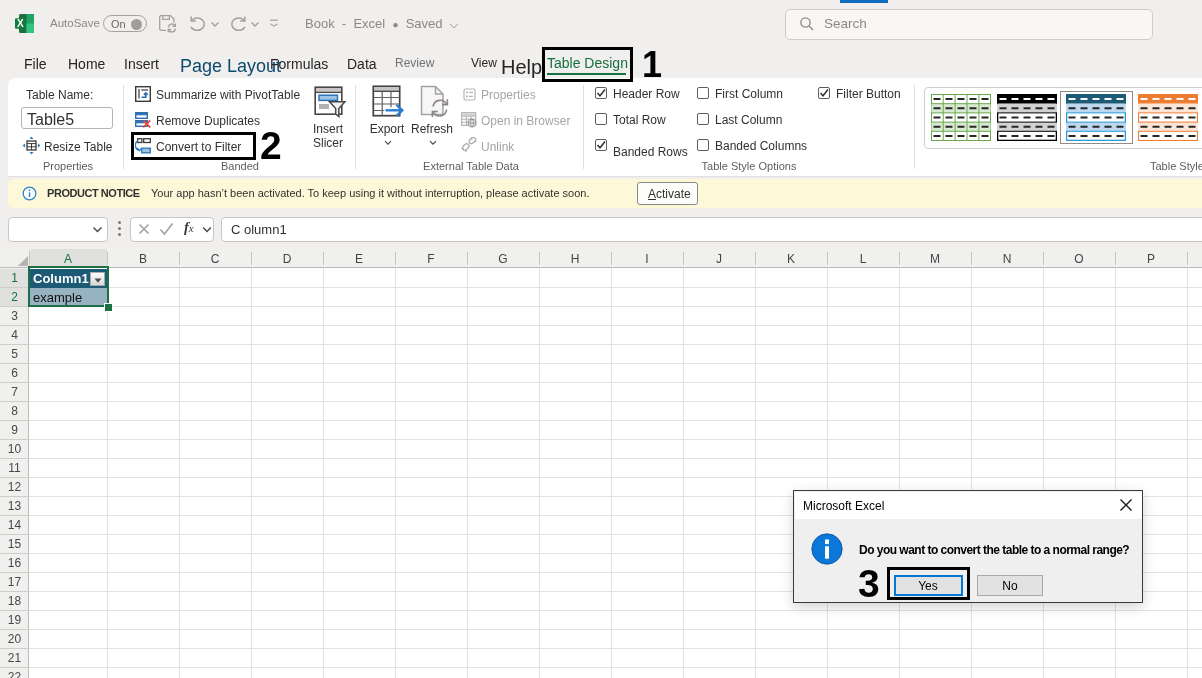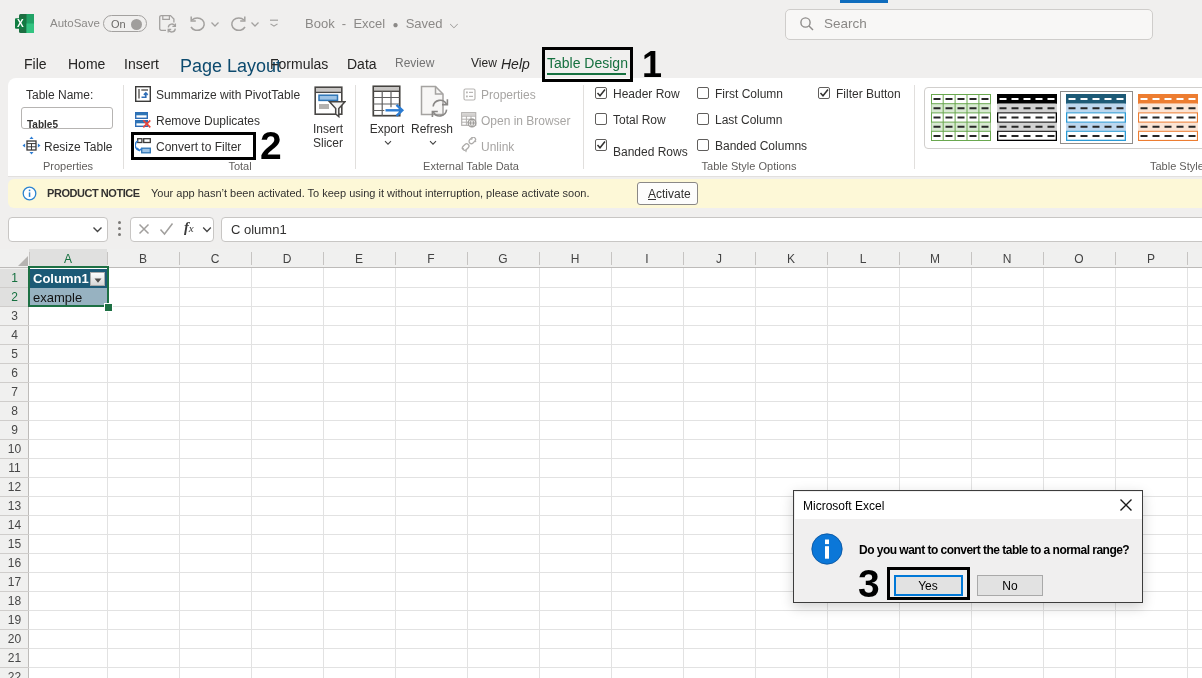--- a/index.html
+++ b/index.html
@@ -75,42 +75,42 @@
 <div class="tx" style="left:824px;top:16px;font-size:13.5px;color:#8a8886;">Search</div>
 
 <div class="tx" style="left:24px;top:56px;font-size:14px;color:#262524;">File</div>
 <div class="tx" style="left:68px;top:56px;font-size:14px;color:#262524;">Home</div>
 <div class="tx" style="left:124px;top:56px;font-size:14px;color:#262524;">Insert</div>
 <div class="tx" style="left:180px;top:56px;font-size:18px;color:#0c4a6e;">Page Layout</div>
 <div class="tx" style="left:270px;top:56px;font-size:14px;color:#262524;">Formulas</div>
 <div class="tx" style="left:347px;top:56px;font-size:14px;color:#262524;">Data</div>
 <div class="tx" style="left:395px;top:56px;font-size:12px;color:#737373;">Review</div>
 <div class="tx" style="left:455px;top:56px;font-size:12px;color:#262524;margin-left:16px;">View</div>
-<div class="tx" style="left:501px;top:56px;font-size:14px;color:#262524;font-style:italic;">Help</div>
+<div class="tx" style="left:501px;top:56px;font-size:20px;color:#262524;">Help</div>
 <div class="tx" style="left:547px;top:55px;font-size:14px;color:#15703f;">Table Design</div>
 <div class="abs" style="left:547px;top:73px;width:79px;height:2px;background:#15703f;"></div>
 <div class="ann" style="left:542px;top:47px;width:91px;height:35px;"></div>
 <div class="annum" style="left:642px;top:46.5px;font-size:36px;">1</div>
 
 <div class="abs" style="left:8px;top:78px;width:1194px;height:99px;background:#ffffff;border-radius:8px 0 0 0;border-bottom:1px solid #e2e0de;box-sizing:border-box;"></div>
 
 <div class="sep" style="left:123px;top:85px;height:84px;"></div>
 <div class="sep" style="left:355px;top:85px;height:84px;"></div>
 <div class="sep" style="left:583px;top:85px;height:84px;"></div>
 <div class="sep" style="left:914px;top:85px;height:84px;"></div>
 
 <div class="glabel" style="left:68px;top:160px;transform:translateX(-50%);">Properties</div>
-<div class="glabel" style="left:240px;top:160px;transform:translateX(-50%);">Total</div>
+<div class="glabel" style="left:240px;top:160px;transform:translateX(-50%);">Banded</div>
 <div class="glabel" style="left:471px;top:160px;transform:translateX(-50%);">External Table Data</div>
 <div class="glabel" style="left:749px;top:160px;transform:translateX(-50%);">Table Style Options</div>
 <div class="glabel" style="left:1150px;top:160px;">Table Style</div>
 
 <div class="tx" style="left:26px;top:88px;font-size:12px;">Table Name:</div>
 <div class="abs" style="left:21px;top:107px;width:92px;height:22px;background:#fff;border:1px solid #b6b4b2;border-radius:3px;box-sizing:border-box;"></div>
-<div class="tx" style="left:27px;top:119px;font-size:10px;font-weight:bold;">Table5</div>
+<div class="tx" style="left:27px;top:111px;font-size:16px;">Table5</div>
 <svg class="abs" style="left:22px;top:136px" width="19" height="19" viewBox="0 0 19 19">
   <rect x="5" y="5" width="9" height="9" fill="none" stroke="#3b3a39" stroke-width="1.3"></rect>
   <path d="M5 7.6 h9 M9.5 7.6 v6.4 M5 10.8 h9" stroke="#3b3a39" stroke-width="1"></path>
   <path d="M9.5 0.5 l2 2.6 h-4 z" fill="#2b7cd3"></path>
   <path d="M9.5 18.5 l2-2.6 h-4 z" fill="#2b7cd3"></path>
   <path d="M0.5 9.5 l2.6-2 v4 z" fill="#2b7cd3"></path>
   <path d="M18.5 9.5 l-2.6-2 v4 z" fill="#2b7cd3"></path>
 </svg>
 <div class="tx" style="left:44px;top:140px;font-size:12px;">Resize Table</div>
 

